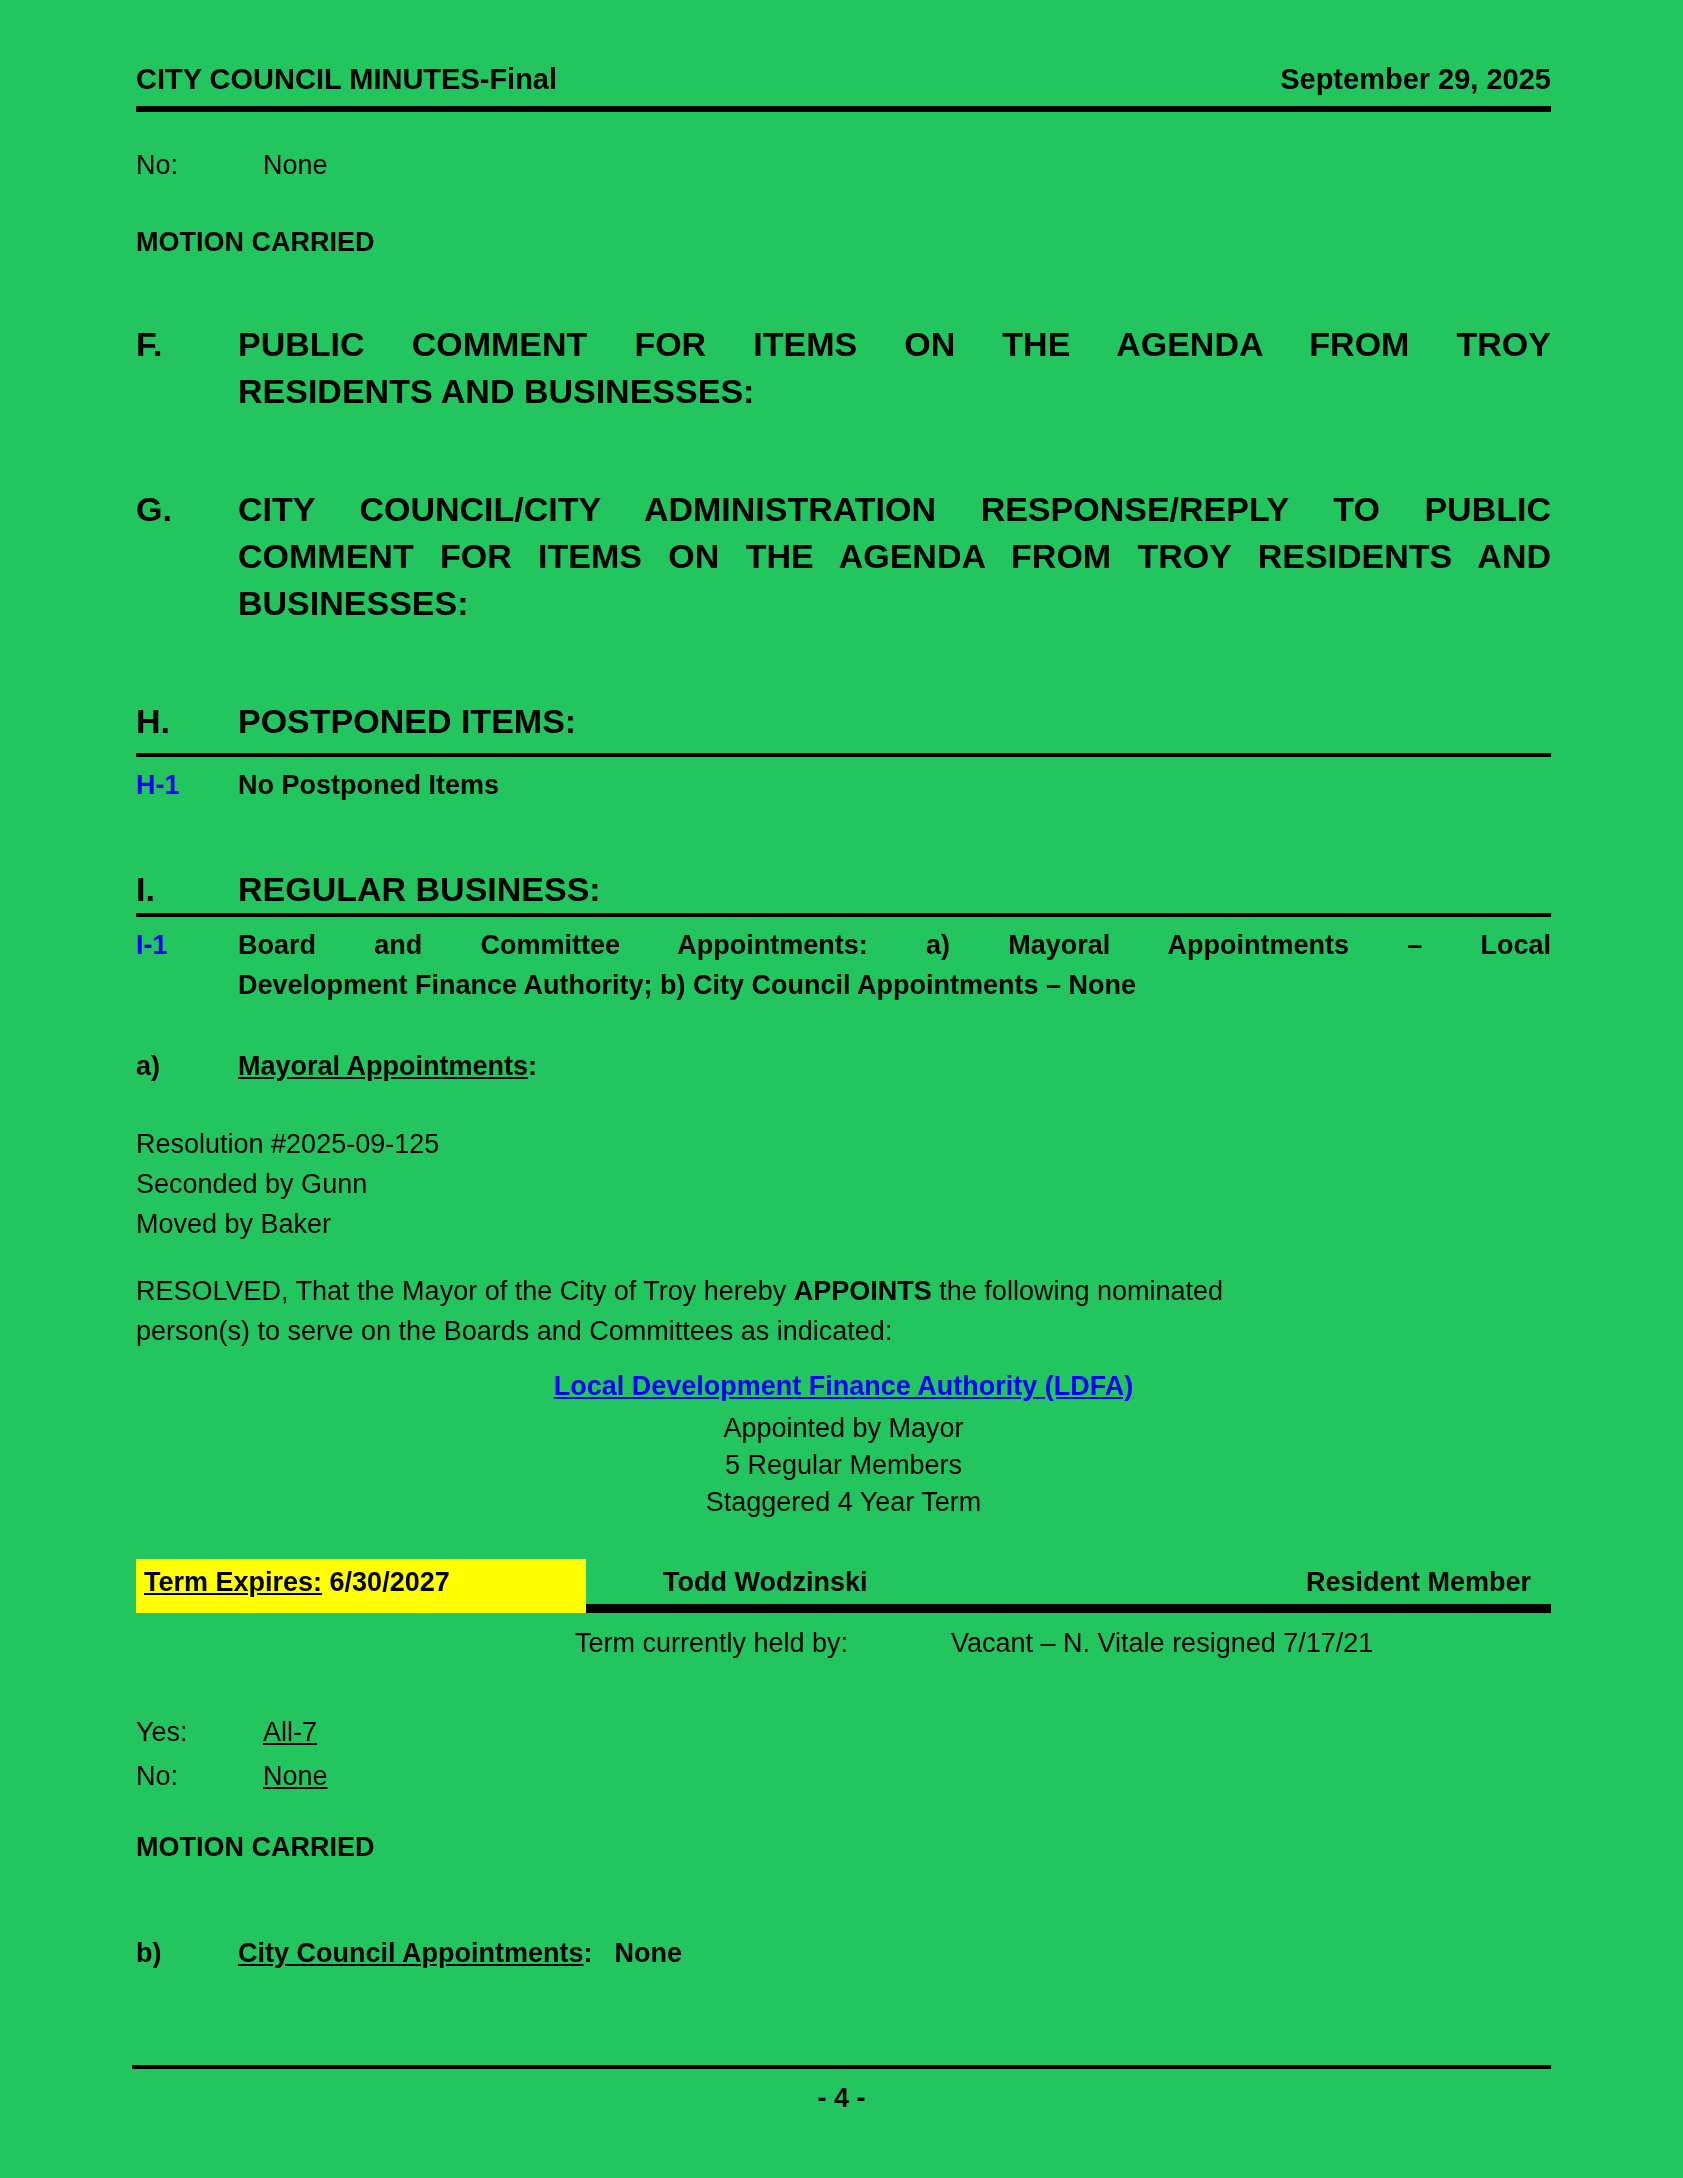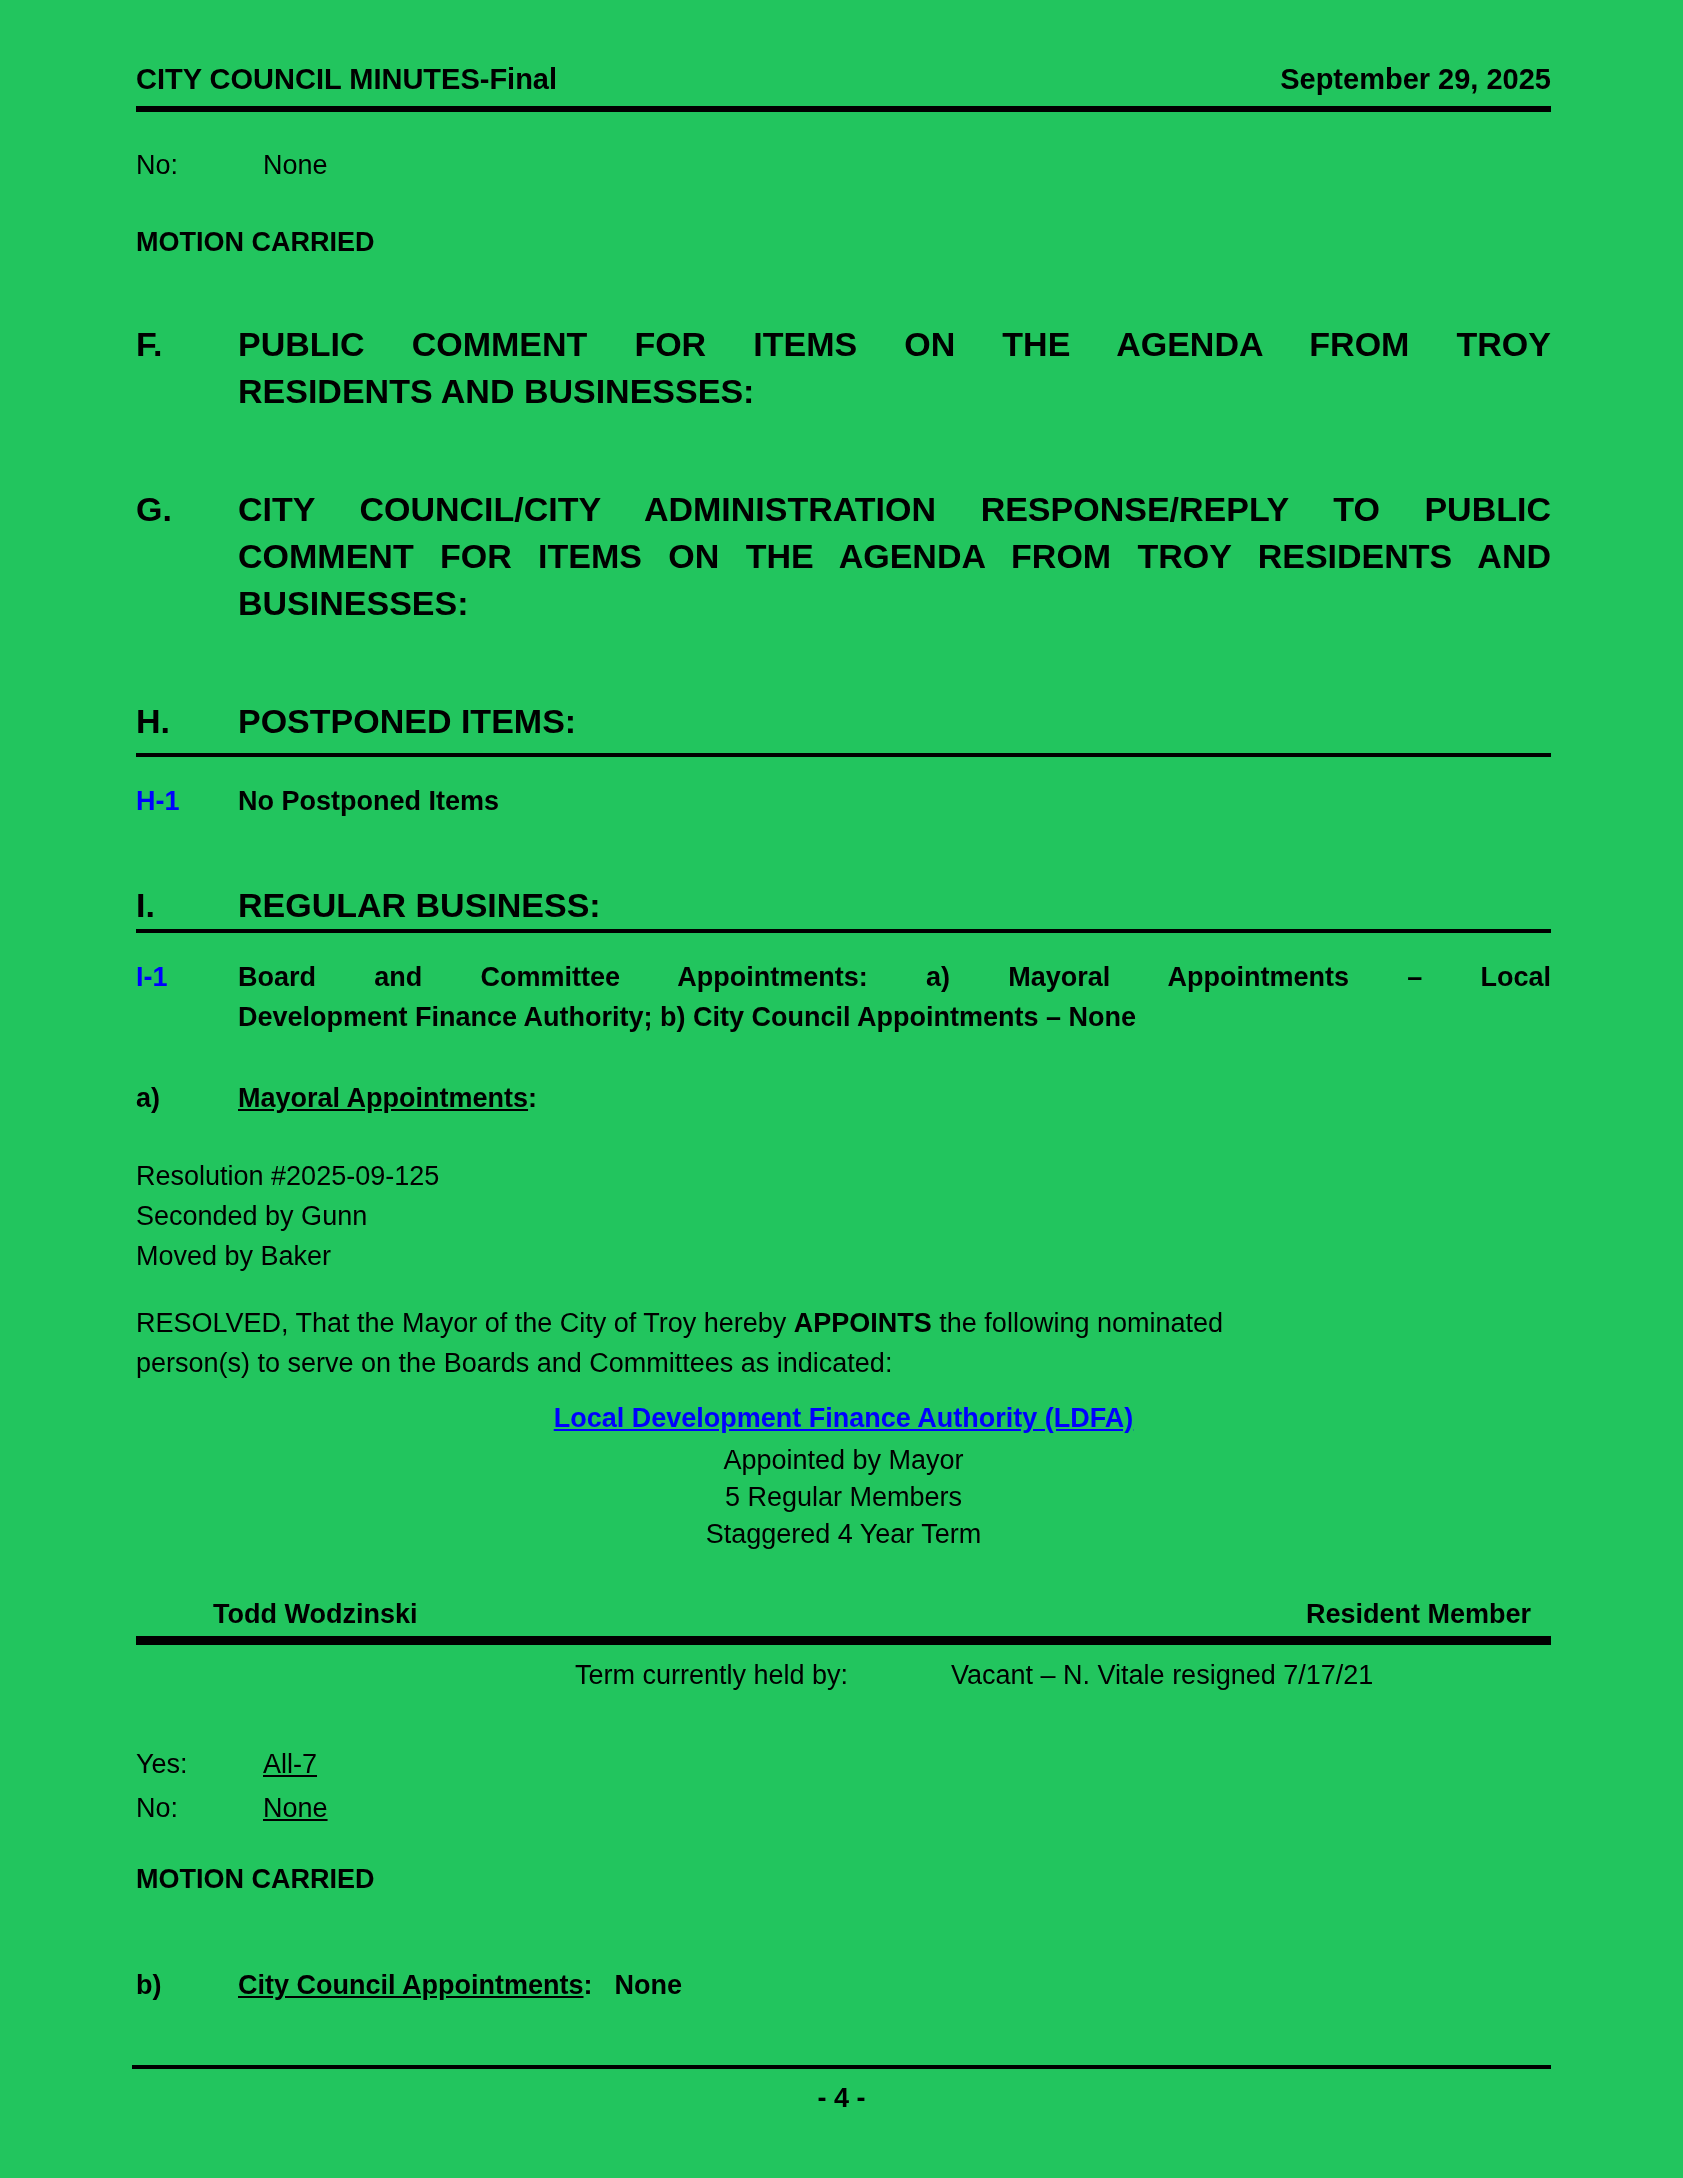--- a/index.html
+++ b/index.html
@@ -27,21 +27,21 @@
 
   
   .section { display:flex; margin-top:71px; font-weight:bold; font-size:34px; line-height:47px; }
   .section.first { margin-top:63px; }
   .sec-label { width:102px; flex:none; }
   .sec-body { flex:1; }
   .jline { text-align:justify; text-align-last:justify; }
   .ruled { border-bottom:4px solid #000; padding-bottom:8px; }
 
   
-  .item-row { display:flex; margin-top:24px; font-weight:bold; line-height:40px; }
+  .item-row { display:flex; margin-top:8px; font-weight:bold; line-height:40px; }
   .item-label { width:102px; flex:none; color:#0000FF; }
   .item-body { flex:1; }
 
   
   .sub-row { display:flex; font-weight:bold; }
   .sub-row .sub-label { width:102px; flex:none; }
   .a-row { margin-top:46px; }
   .b-row { margin-top:75px; }
   .u { text-decoration:underline; }
   .none-gap { margin-left:22px; }
@@ -156,20 +156,21 @@
 
     <div class="ldfa">
       <span class="ldfa-link">Local Development Finance Authority (LDFA)</span>
       <div class="ldfa-line">Appointed by Mayor</div>
       <div class="ldfa-line">5 Regular Members</div>
       <div class="ldfa-line">Staggered 4 Year Term</div>
     </div>
 
 
     <div class="approw">
+      <div class="term"><span class="u">Term Expires:</span><span> 6/30/2027</span></div>
       <div class="rest">
         <span>Todd Wodzinski</span>
         <span>Resident Member</span>
       </div>
     </div>
     <div class="heldby">
       <span class="hlabel">Term currently held by:</span><span>Vacant – N. Vitale resigned 7/17/21</span>
     </div>
 
     <div class="vote-2">

